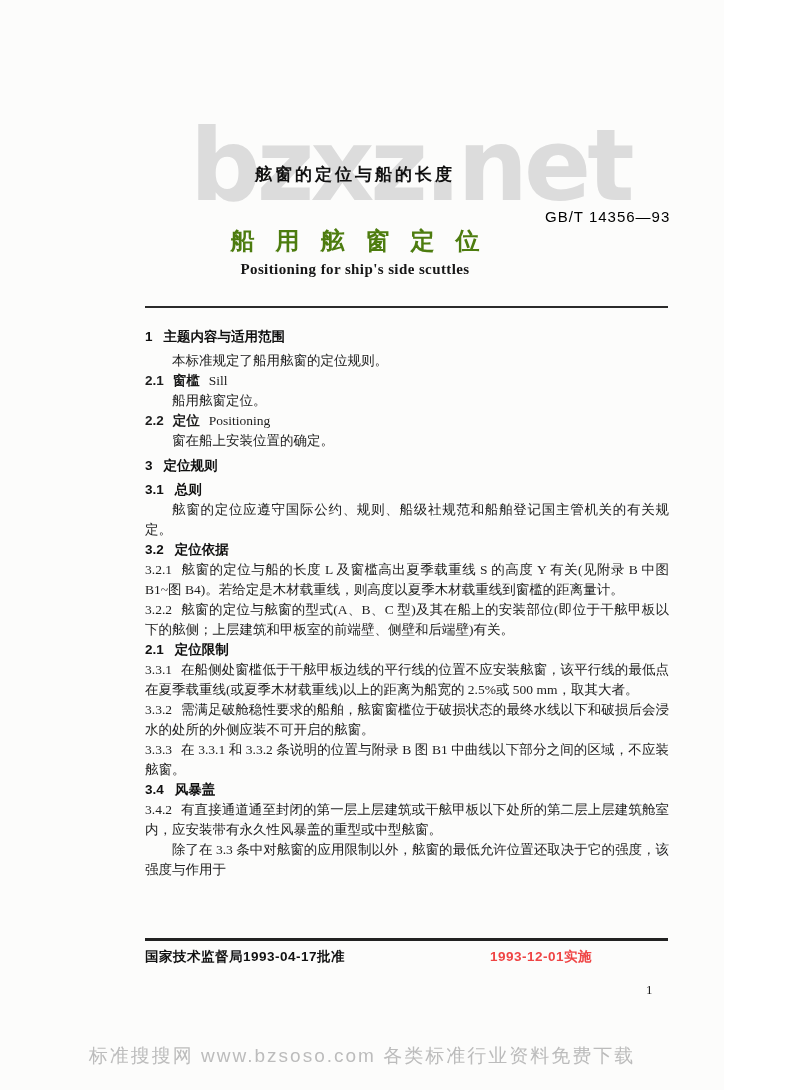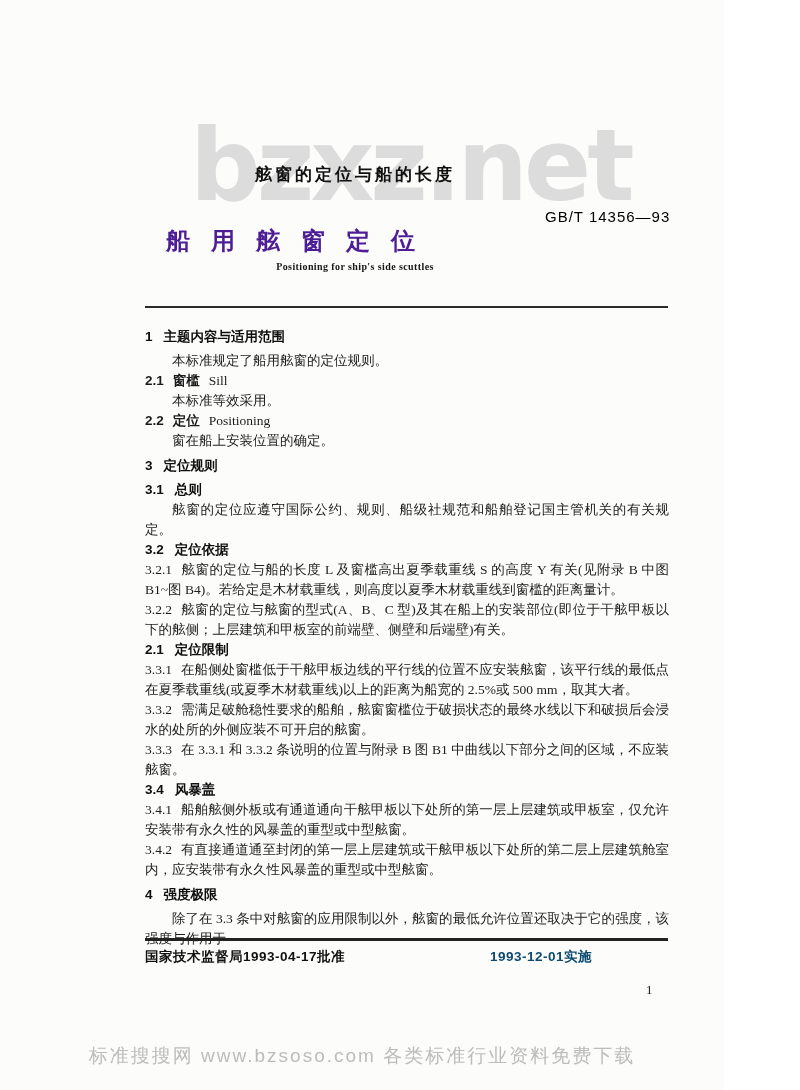--- a/index.html
+++ b/index.html
@@ -28,28 +28,28 @@
     position:absolute; top:163px; left:0; width:100%; text-align:center;
     font-family:"Liberation Sans","DejaVu Sans",sans-serif;
     font-weight:bold; font-size:17px; letter-spacing:3px; color:#111;
   }
   .code {
     position:absolute; left:545px; top:208px; z-index:1;
     font-family:"Liberation Sans","DejaVu Sans",sans-serif;
     font-weight:normal; font-size:15px; letter-spacing:1px; color:#000000;
   }
   .title-zh {
-    position:absolute; top:225px; left:0; width:100%; text-align:left;
+    position:absolute; top:225px; left:0; width:100%; text-align:center;
     font-family:"Liberation Sans","DejaVu Sans",sans-serif;
     font-weight:bold; font-size:24px; letter-spacing:21px; padding-left:21px;
-    box-sizing:border-box; color:#4c1d95;
+    box-sizing:border-box; color:#4d7c0f;
   }
   .title-en {
     position:absolute; top:261px; left:0; width:100%; text-align:center;
-    font-weight:bold; font-size:10px; letter-spacing:0.4px; color:#161616;
+    font-weight:bold; font-size:15px; letter-spacing:0.4px; color:#161616;
   }
   .rule-top { position:absolute; left:145px; top:306px; width:523px; height:2px; background:#2b2b2b; z-index:1; }
   
   .body {
     position:absolute; left:145px; top:322px; width:524px; z-index:1;
     font-size:13.5px; line-height:20px; text-align:justify;
   }
   .body p { margin:0; }
   .indent { text-indent:27px; }
   .h1 {
@@ -67,21 +67,21 @@
   
   .rule-bottom { position:absolute; left:145px; top:938px; width:523px; height:3px; background:#222; z-index:1; }
   .footer-left {
     position:absolute; left:145px; top:948px; z-index:1;
     font-family:"Liberation Sans","DejaVu Sans",sans-serif;
     font-weight:bold; font-size:13.5px; letter-spacing:0.5px; color:#111;
   }
   .footer-right {
     position:absolute; right:132px; top:948px; z-index:1;
     font-family:"Liberation Sans","DejaVu Sans",sans-serif;
-    font-weight:bold; font-size:13.5px; letter-spacing:0.5px; color:#0c4a6e;
+    font-weight:bold; font-size:13.5px; letter-spacing:0.5px; color:#ef4444;
   }
   .pageno { position:absolute; left:646px; top:982px; z-index:1; font-size:13px; color:#1c1c1c; }
 </style>
 </head>
 <body>
 
 <div class="page">
 
   <div class="wm-top">bzxz.net</div>
 
@@ -93,43 +93,41 @@
   <div class="code">GB/T 14356—93</div>
   <div class="rule-top"></div>
 
   <div class="body">
 
 
     <p class="h1"><span class="num">1</span><span>主题内容与适用范围</span></p>
     <p class="indent">本标准规定了船用舷窗的定位规则。</p>
 
     <p class="term"><span class="num">2.1</span><span class="zh">窗槛</span><span class="en">Sill</span></p>
-    <p class="indent">本标准等效采用。</p>
+    <p class="indent">船用舷窗定位。</p>
     <p class="term"><span class="num">2.2</span><span class="zh">定位</span><span class="en">Positioning</span></p>
     <p class="indent">窗在船上安装位置的确定。</p>
 
     <p class="h1"><span class="num">3</span><span>定位规则</span></p>
 
     <p class="h2"><span class="num">3.1</span><span>总则</span></p>
     <p class="indent">舷窗的定位应遵守国际公约、规则、船级社规范和船舶登记国主管机关的有关规定。</p>
 
     <p class="h2"><span class="num">3.2</span><span>定位依据</span></p>
     <p class="clause"><span class="num">3.2.1</span><span>舷窗的定位与船的长度 L 及窗槛高出夏季载重线 S 的高度 Y 有关(见附录 B 中图 B1~图 B4)。若给定是木材载重线，则高度以夏季木材载重线到窗槛的距离量计。</span></p>
     <p class="clause"><span class="num">3.2.2</span><span>舷窗的定位与舷窗的型式(A、B、C 型)及其在船上的安装部位(即位于干舷甲板以下的舷侧；上层建筑和甲板室的前端壁、侧壁和后端壁)有关。</span></p>
 
     <p class="h2"><span class="num">2.1</span><span>定位限制</span></p>
     <p class="clause"><span class="num">3.3.1</span><span>在船侧处窗槛低于干舷甲板边线的平行线的位置不应安装舷窗，该平行线的最低点在夏季载重线(或夏季木材载重线)以上的距离为船宽的 2.5%或 500 mm，取其大者。</span></p>
     <p class="clause"><span class="num">3.3.2</span><span>需满足破舱稳性要求的船舶，舷窗窗槛位于破损状态的最终水线以下和破损后会浸水的处所的外侧应装不可开启的舷窗。</span></p>
     <p class="clause"><span class="num">3.3.3</span><span>在 3.3.1 和 3.3.2 条说明的位置与附录 B 图 B1 中曲线以下部分之间的区域，不应装舷窗。</span></p>
 
     <p class="h2"><span class="num">3.4</span><span>风暴盖</span></p>
-    <p class="clause"><span class="num">3.4.1</span><span>船舶舷侧外板或有通道通向干舷甲板以下处所的第一层上层建筑或甲板室，仅允许安装带有永久性的风暴盖的重型或中型舷窗。</span></p>
     <p class="clause"><span class="num">3.4.2</span><span>有直接通道通至封闭的第一层上层建筑或干舷甲板以下处所的第二层上层建筑舱室内，应安装带有永久性风暴盖的重型或中型舷窗。</span></p>
 
-    <p class="h1"><span class="num">4</span><span>强度极限</span></p>
     <p class="indent">除了在 3.3 条中对舷窗的应用限制以外，舷窗的最低允许位置还取决于它的强度，该强度与作用于</p>
 
   </div>
 
   <div class="rule-bottom"></div>
   <div class="footer-left">国家技术监督局1993-04-17批准</div>
   <div class="footer-right">1993-12-01实施</div>
   <div class="pageno">1</div>
 
   <div class="wm-bottom">标准搜搜网 www.bzsoso.com 各类标准行业资料免费下载</div>

